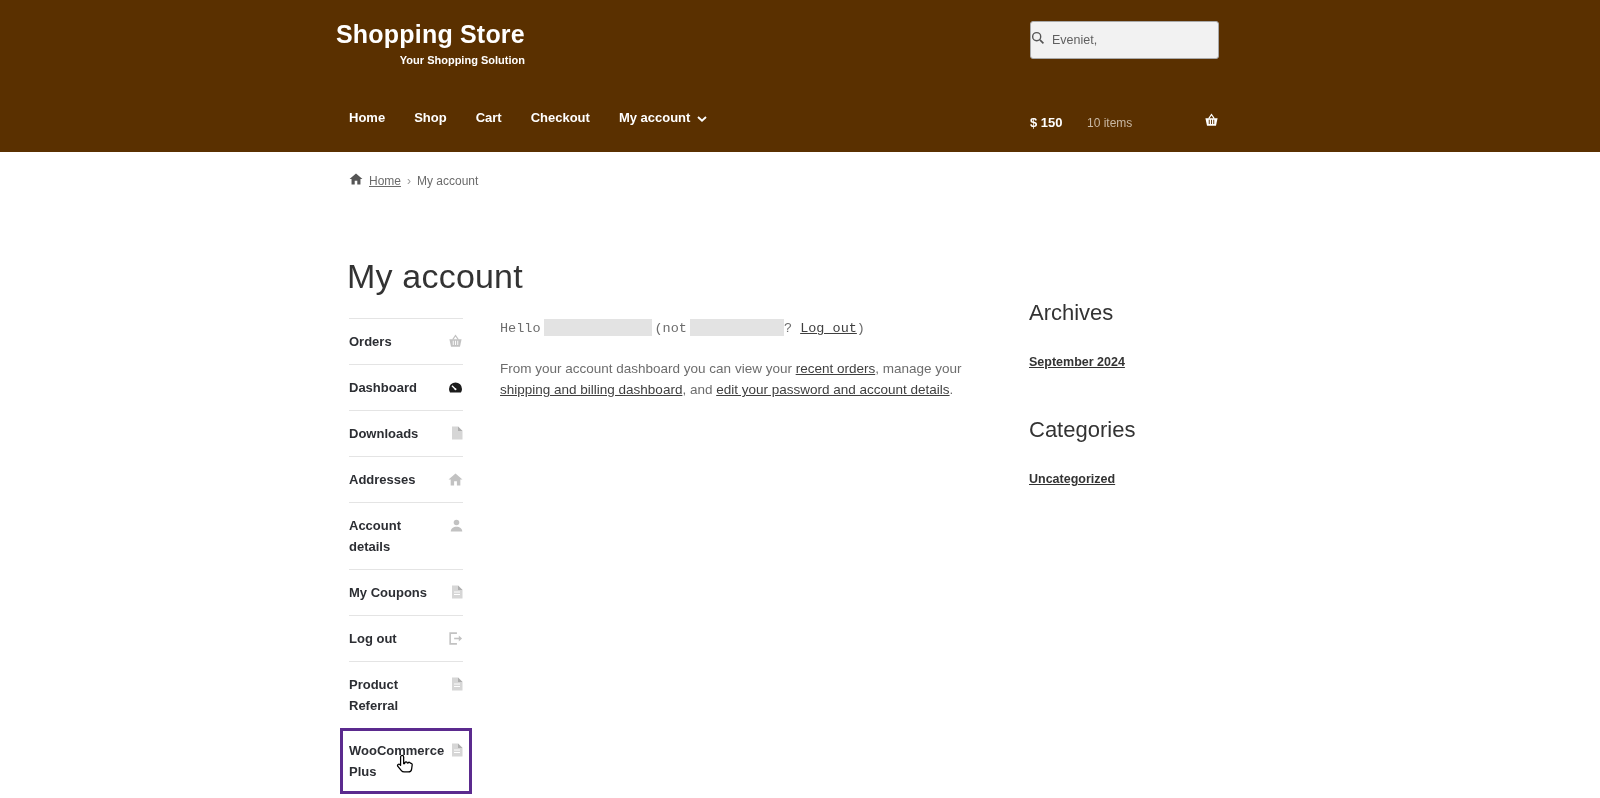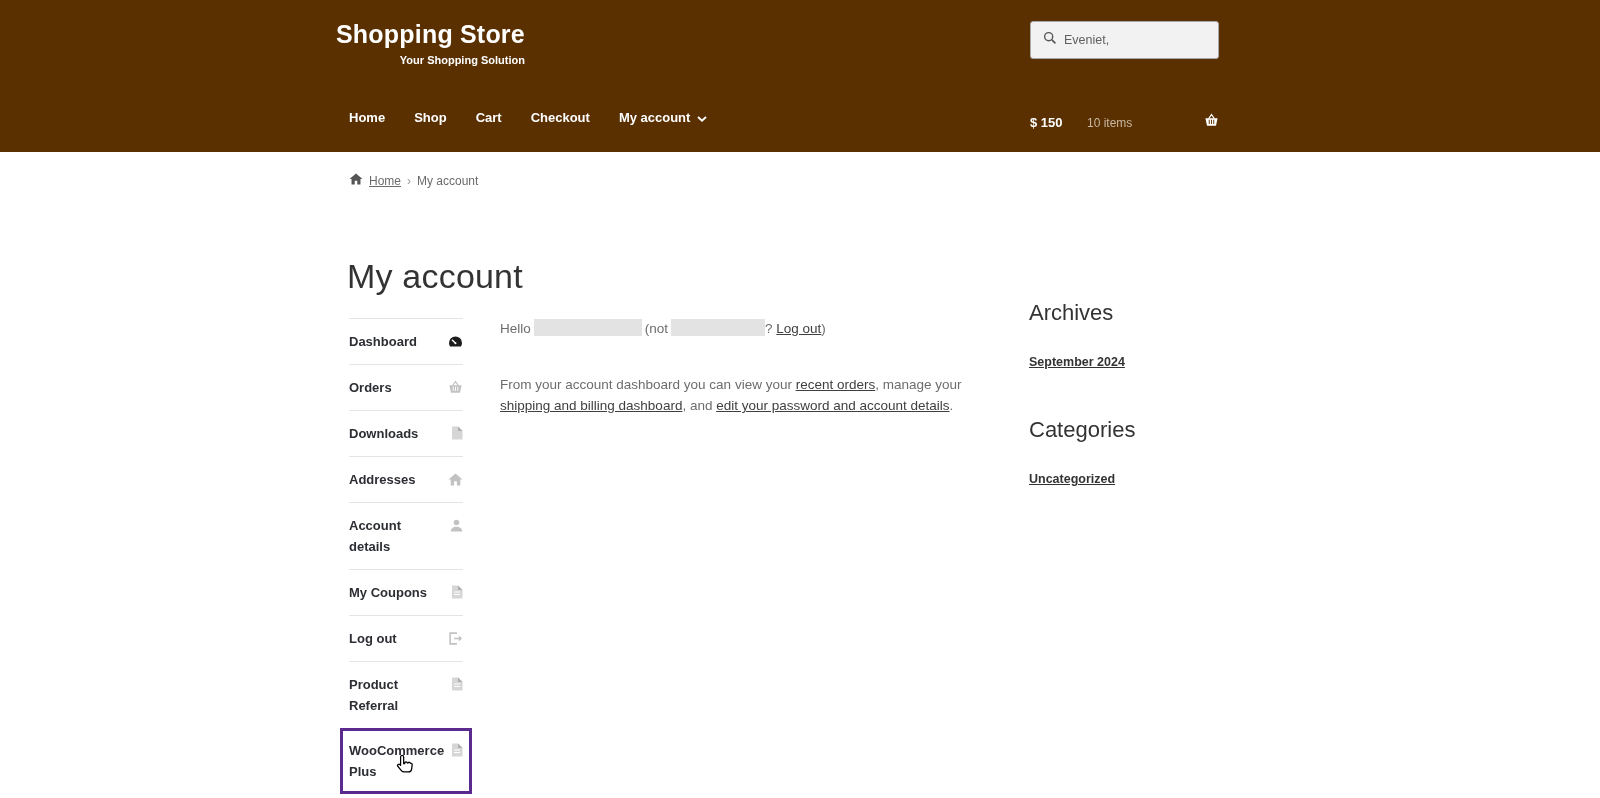--- a/index.html
+++ b/index.html
@@ -7,21 +7,21 @@
               font-family:"Liberation Sans", sans-serif; }
 
   
   .site-header { position:absolute; top:0; left:0; width:1600px; height:152px; background:#5a3000; }
   .branding { position:absolute; left:336px; top:20px; }
   .site-title { color:#ffffff; font-size:25px; font-weight:700; letter-spacing:.2px; cursor:pointer; }
   .site-tagline { color:#ffffff; font-size:11px; font-weight:600; margin-top:5px;text-align:right; }
 
   .search-box { position:absolute; left:1030px; top:21px; width:189px; height:38px;
                 background:#f2f2f2; border:1px solid #a9a9a9; border-radius:3px;
-                display:flex; align-items:center; padding:0 12px; gap:7px; }
+                display:flex; align-items:center; padding:0 0; gap:7px; }
   .search-box input { border:none; background:transparent; outline:none; width:140px;
                       font-size:12.5px; color:#5f5f5f; font-family:"Liberation Sans", sans-serif; }
 
   .main-nav { position:absolute; left:349px; top:110px; display:flex; gap:29px; align-items:center; }
   .main-nav a { color:#ffffff; font-size:13px; font-weight:700; text-decoration:none; cursor:pointer;
                 display:flex; align-items:center; gap:7px; }
 
   .cart-summary { position:absolute; left:1030px; top:113px; width:189px; height:18px; cursor:pointer; }
   .cart-total { color:#ffffff; font-size:13px; font-weight:700; }
   .cart-count { color:#c9b8a3; font-size:12px; margin-left:20px; }
@@ -47,21 +47,21 @@
   .highlight-box .acct-item { border-top:none; padding:6px 0; }
   .hand-cursor { position:absolute; left:52px; top:22px; pointer-events:none; }
 
   
   .main-content { position:absolute; left:500px; top:318px; width:492px;
                   font-size:13.5px; color:#6d6d6d; line-height:21px; }
   .main-content a { color:#3f3f3f; text-decoration:underline; cursor:pointer; }
   .redact { display:inline-block; background:#e3e3e3; height:17px; vertical-align:text-bottom; }
   .redact.r1 { width:108px; margin:0 3px; }
   .redact.r2 { width:94px; margin-left:3px; }
-  .hello-line { margin-bottom:35px; }
+  .hello-line { margin-bottom:19px;font-family:Liberation Mono, monospace; }
 
   
   .widget-area { position:absolute; left:1029px; top:300px; width:200px; }
   .widget-title { font-size:22px; font-weight:300; color:#333333; margin-bottom:26px; }
   .widget-link { display:inline-block; font-size:12.5px; font-weight:700; color:#333333;
                  text-decoration:underline; cursor:pointer; }
   .widget-gap { margin-top:47px; }
 </style>
 </head>
 <body>
@@ -116,33 +116,33 @@
   </span>
   <a>Home</a>
   <span class="sep">›</span>
   <span>My account</span>
 </div>
 
 <h1 class="page-title">My account</h1>
 
 <nav class="account-nav">
   <a class="acct-item">
+    <span class="lbl">Orders</span>
+    <span class="ico"><svg width="15" height="14" viewBox="0 0 16 15">
+          <path d="M5 6L8 1.6 11 6" fill="none" stroke="#c2c2c2" stroke-width="1.3"></path>
+          <path d="M1.5 5.5h13l-1.7 8.2H3.2z" fill="#c2c2c2"></path>
+          <path d="M5.6 7.2v4.6M8 7.2v4.6M10.4 7.2v4.6" stroke="#ffffff" stroke-width="1"></path>
+        </svg></span>
+  </a>
+  <a class="acct-item">
     <span class="lbl">Dashboard</span>
     <span class="ico"><svg width="15" height="13" viewBox="0 0 16 14">
           <path d="M8 1.5a7 7 0 0 0-7 7c0 1.4.4 2.7 1.1 3.8h11.8A6.97 6.97 0 0 0 15 8.5a7 7 0 0 0-7-7z" fill="#1c1c1c"></path>
           <line x1="8" y1="8.8" x2="4.2" y2="5.2" stroke="#ffffff" stroke-width="1.4"></line>
           <circle cx="8" cy="8.8" r="1.1" fill="#ffffff"></circle>
-        </svg></span>
-  </a>
-  <a class="acct-item">
-    <span class="lbl">Orders</span>
-    <span class="ico"><svg width="15" height="14" viewBox="0 0 16 15">
-          <path d="M5 6L8 1.6 11 6" fill="none" stroke="#c2c2c2" stroke-width="1.3"></path>
-          <path d="M1.5 5.5h13l-1.7 8.2H3.2z" fill="#c2c2c2"></path>
-          <path d="M5.6 7.2v4.6M8 7.2v4.6M10.4 7.2v4.6" stroke="#ffffff" stroke-width="1"></path>
         </svg></span>
   </a>
   <a class="acct-item">
     <span class="lbl">Downloads</span>
     <span class="ico"><svg width="12" height="14" viewBox="0 0 12 14">
           <path d="M1 0.5h6l4.5 4.5v8.5H1z" fill="#d6d6d6"></path>
           <path d="M7 0.5L11.5 5H7z" fill="#aeaeae"></path>
         </svg></span>
   </a>
   <a class="acct-item">

